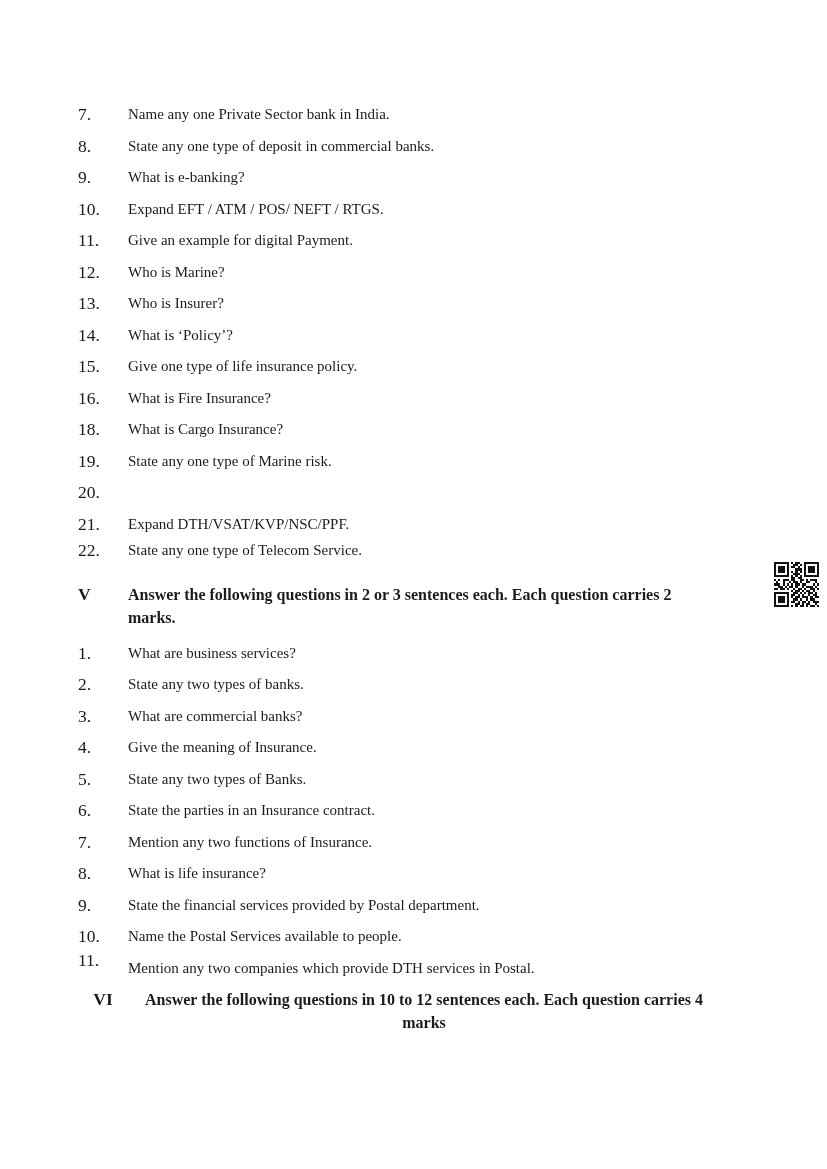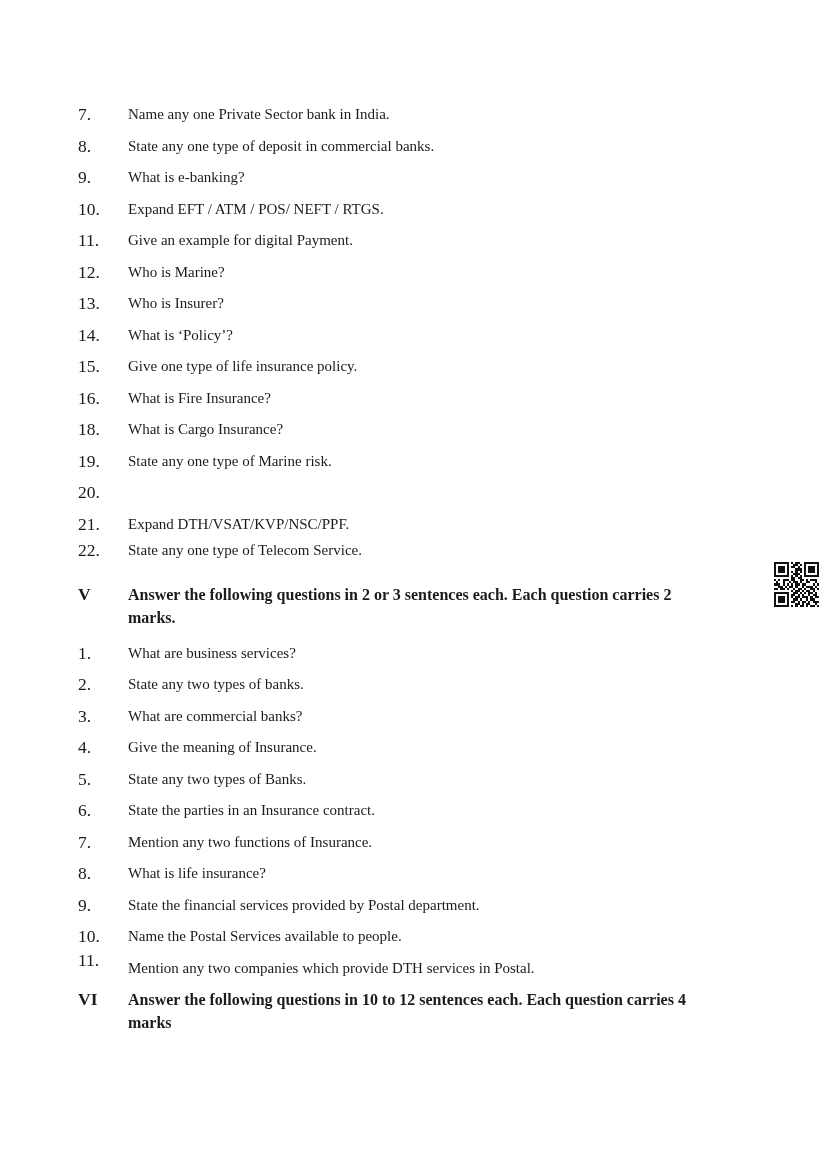--- a/index.html
+++ b/index.html
@@ -37,21 +37,21 @@
   }
   .section-header .s-label {
     flex:0 0 50px; width:50px;
     font-size:17.5px; line-height:23px;
   }
   .section-header .s-text {
     font-size:16px; line-height:23px;
     max-width:592px;
   }
   .header-v { margin-top:21px; margin-bottom:13px; }
-  .header-vi { margin-top:1px; }
+  .header-vi { margin-top:1px;text-align:center; }
   .qr {
     position:absolute;
     left:774px; top:562px;
     width:45px; height:45px;
   }
 </style>
 </head>
 <body>
 
 <div class="content">

